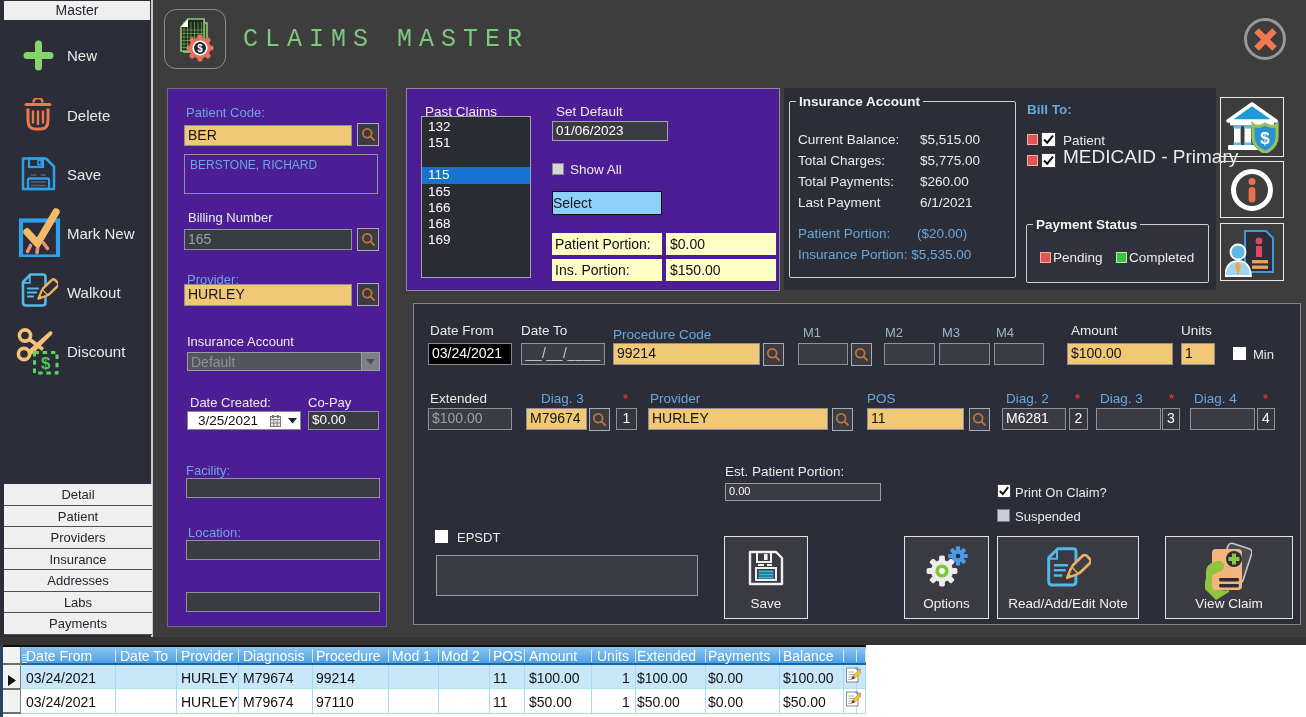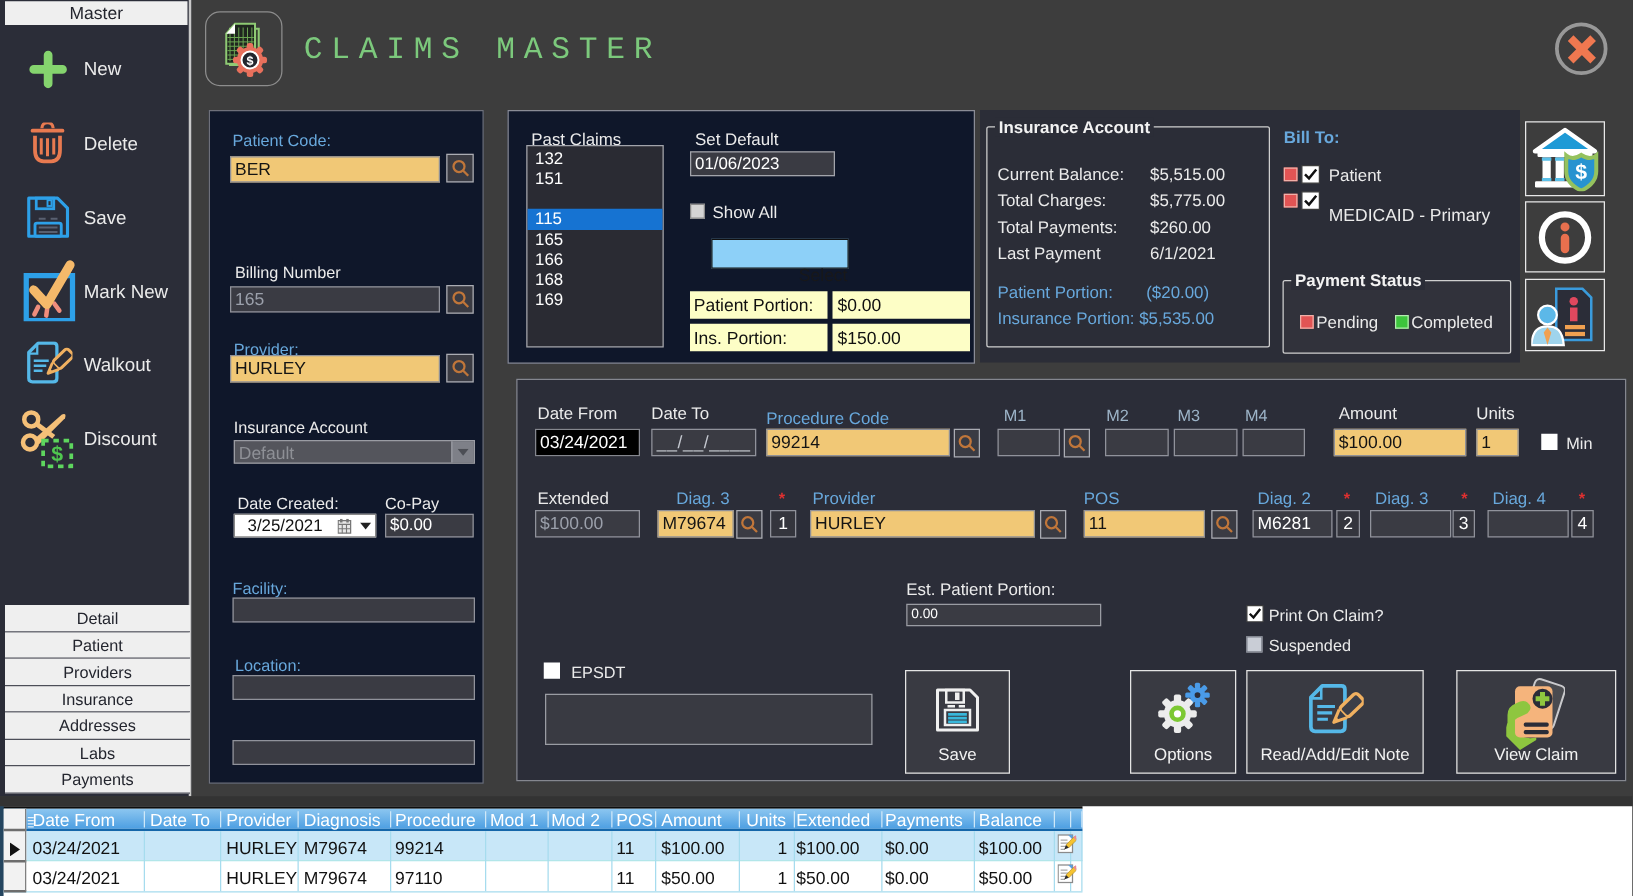--- a/index.html
+++ b/index.html
@@ -5,21 +5,21 @@
 html,body{margin:0;padding:0}
 body{width:1306px;height:717px;background:#3d3d3d;font-family:"Liberation Sans",sans-serif;overflow:hidden;position:relative}
 .a{position:absolute}
 .lb{font-size:13px;color:#ebebeb;white-space:nowrap}
 .bl{color:#68a8dc}
 .wh{color:#ebebeb}
 .inp{position:absolute;box-sizing:border-box;background:#3a3b43;border:1px solid #90929b;color:#fff;font-size:14px;padding:1px 3px;white-space:nowrap;overflow:hidden}
 .tan{background:#f1c876;border:1px solid #8f9097;color:#141414}
 .sb{position:absolute;box-sizing:border-box;width:22px;height:23px;background:#3a3b43;border:1px solid #aaacb3;display:flex;align-items:center;justify-content:center}
 .idx{position:absolute;box-sizing:border-box;background:#34353d;border:1px solid #90929b;color:#fff;font-size:14px;text-align:center;padding-top:1px}
-.panel{position:absolute;box-sizing:border-box;background:#0f172a;border:1px solid #6e707a}
+.panel{position:absolute;box-sizing:border-box;background:#4c1d95;border:1px solid #6e707a}
 .navy{position:absolute;box-sizing:border-box;background:#2b2d37}
 .grp{position:absolute;box-sizing:border-box;border:1px solid #cfcfcf;border-radius:2px}
 .grptit{position:absolute;font-weight:bold;font-size:13.5px;color:#f2f2f2;background:#2b2d37;padding:0 3px;white-space:nowrap}
 .rsq{position:absolute;width:11px;height:11px;box-sizing:border-box;background:#e25454;border:1px solid #f0b0a8}
 .gsq{position:absolute;width:11px;height:11px;box-sizing:border-box;background:#3cc43c;border:1px solid #b4ecb0}
 .btn{position:absolute;box-sizing:border-box;background:#393a42;border:1px solid #e4e4e4}
 .btn .t{position:absolute;bottom:7px;width:100%;text-align:center;color:#f2f2f2;font-size:13.5px}
 .btn .ic{position:absolute;top:10px;width:100%;display:flex;justify-content:center}
 .tab{box-sizing:border-box;width:148px;height:21.5px;background:#efefef;color:#23252e;font-size:13px;text-align:center;padding-top:3px;border-bottom:1.5px solid #4c4e58}
 .gl{position:absolute;width:1px;background:#a6dcee}
@@ -134,20 +134,23 @@
 </div>
 <div class="panel" style="left:167px;top:88px;width:220px;height:539px">
  <div class="a lb bl" style="left:18px;top:16px">Patient Code:</div>
  <div class="inp tan" style="left:16px;top:36px;width:168px;height:21px">BER</div>
  <div class="sb" style="left:189px;top:34px">
       <svg width="15" height="15" viewBox="0 0 15 15">
         <circle cx="6.2" cy="6.2" r="4.4" fill="none" stroke="#c0763a" stroke-width="1.8"></circle>
         <path d="M9.6 9.6 L13.6 13.6" stroke="#c0763a" stroke-width="1.9"></path>
       </svg>
     </div>
+ <div class="a" style="left:16px;top:65px;width:194px;height:40px;box-sizing:border-box;border:1px solid #90929b">
+      <span style="font-size:12px;color:#68a8dc;position:absolute;left:5px;top:3px;white-space:nowrap">BERSTONE, RICHARD</span>
+    </div>
  <div class="a lb" style="left:20px;top:121px">Billing Number</div>
  <div class="inp" style="left:16px;top:140px;width:168px;height:21px;color:#9ba0ab">165</div>
  <div class="sb" style="left:189px;top:139px">
       <svg width="15" height="15" viewBox="0 0 15 15">
         <circle cx="6.2" cy="6.2" r="4.4" fill="none" stroke="#c0763a" stroke-width="1.8"></circle>
         <path d="M9.6 9.6 L13.6 13.6" stroke="#c0763a" stroke-width="1.9"></path>
       </svg>
     </div>
  <div class="a lb bl" style="left:19px;top:183px">Provider:</div>
  <div class="inp tan" style="left:16px;top:195px;width:168px;height:22px">HURLEY</div>
@@ -191,21 +194,21 @@
  <div class="a lb" style="left:18px;top:15px;font-size:13.5px">Past Claims</div>
  <div class="a" style="left:14px;top:27px;width:110px;height:162px;box-sizing:border-box;background:#2a2b33;border:1px solid #a2a4ab;font-size:13.5px;color:#fff">
   <div style="padding:2px 0 16px 6px;line-height:16.2px">132<br>151</div>
   <div style="background:#1673d2;padding-left:6px;line-height:16.2px">115</div>
   <div style="padding-left:6px;line-height:16.2px">165<br>166<br>168<br>169</div>
  </div>
  <div class="a lb" style="left:149px;top:15px;font-size:13.5px">Set Default</div>
  <div class="inp" style="left:145px;top:32px;width:116px;height:20px;font-size:13.5px;border-color:#a2a4ab">01/06/2023</div>
  <div class="a" style="left:145px;top:74px;width:12px;height:12px;background:#d4d4d4;border:1px solid #8a8a8a;box-sizing:border-box"></div>
  <div class="a lb" style="left:163px;top:73px;font-size:13.5px">Show All</div>
- <div class="a" style="left:162px;top:102px;width:110px;height:24px;background:#8dd0f8;border:1.5px solid #101010;box-sizing:border-box;text-align:right;font-size:14px;color:#18181a;padding-top:20px">Select</div>
+ <div class="a" style="left:145px;top:102px;width:110px;height:24px;background:#8dd0f8;border:1.5px solid #101010;box-sizing:border-box;text-align:left;font-size:14px;color:#18181a;padding-top:3px">Select</div>
  <div class="a" style="left:145px;top:144px;width:110px;height:22px;background:#fdfec6;font-size:14px;color:#101010;box-sizing:border-box;padding:3px 0 0 3px;white-space:nowrap">Patient Portion:</div>
  <div class="a" style="left:259px;top:144px;width:110px;height:22px;background:#fdfec6;font-size:14px;color:#101010;box-sizing:border-box;padding:3px 0 0 4px">$0.00</div>
  <div class="a" style="left:145px;top:170px;width:110px;height:22px;background:#fdfec6;font-size:14px;color:#101010;box-sizing:border-box;padding:3px 0 0 3px">Ins. Portion:</div>
  <div class="a" style="left:259px;top:170px;width:110px;height:22px;background:#fdfec6;font-size:14px;color:#101010;box-sizing:border-box;padding:3px 0 0 4px">$150.00</div>
 </div>
 <div class="navy" style="left:784px;top:88px;width:432px;height:202px">
  <div class="grp" style="left:5px;top:13px;width:227px;height:177px"></div>
  <div class="grptit" style="left:12px;top:6px">Insurance Account</div>
  <div class="a lb" style="left:14px;top:44px;font-size:13.5px">Current Balance:</div>
     <div class="a lb" style="left:136px;top:44px;font-size:13.5px">$5,515.00</div>
@@ -223,21 +226,21 @@
  <div class="a" style="left:257px;top:44px"><svg width="15" height="15" viewBox="0 0 15 15">
         <rect x="0.5" y="0.5" width="14" height="14" fill="#fff" stroke="#3c3c3c"></rect>
         <path d="M3 7.5 L6.2 10.7 L12 3.6" stroke="#111" stroke-width="2" fill="none"></path>
       </svg></div>
  <div class="a lb" style="left:279px;top:45px;font-size:13.5px">Patient</div>
  <div class="rsq" style="left:243px;top:67px"></div>
  <div class="a" style="left:257px;top:65px"><svg width="15" height="15" viewBox="0 0 15 15">
         <rect x="0.5" y="0.5" width="14" height="14" fill="#fff" stroke="#3c3c3c"></rect>
         <path d="M3 7.5 L6.2 10.7 L12 3.6" stroke="#111" stroke-width="2" fill="none"></path>
       </svg></div>
- <div class="a lb" style="left:279px;top:76px;font-size:14px">MEDICAID - Primary</div>
+ <div class="a lb" style="left:279px;top:58px;font-size:19px">MEDICAID - Primary</div>
  <div class="grp" style="left:242px;top:136px;width:183px;height:59px;background:#31323b"></div>
  <div class="grptit" style="left:249px;top:129px">Payment Status</div>
  <div class="rsq" style="left:256px;top:164px"></div>
  <div class="a lb" style="left:269px;top:162px;font-size:13.5px">Pending</div>
  <div class="gsq" style="left:332px;top:164px"></div>
  <div class="a lb" style="left:345px;top:162px;font-size:13.5px">Completed</div>
 </div>
 <div class="a" style="left:1220px;top:97px;width:64px;height:60px;border:1px solid #e8e8e8;box-sizing:border-box;display:flex;align-items:center;justify-content:center">
  <svg width="58" height="52" viewBox="0 0 58 52">
   <path d="M29 3 L53 20 H5 Z" fill="#1e9ad6" stroke="#fff" stroke-width="3.6" stroke-linejoin="round"></path>

